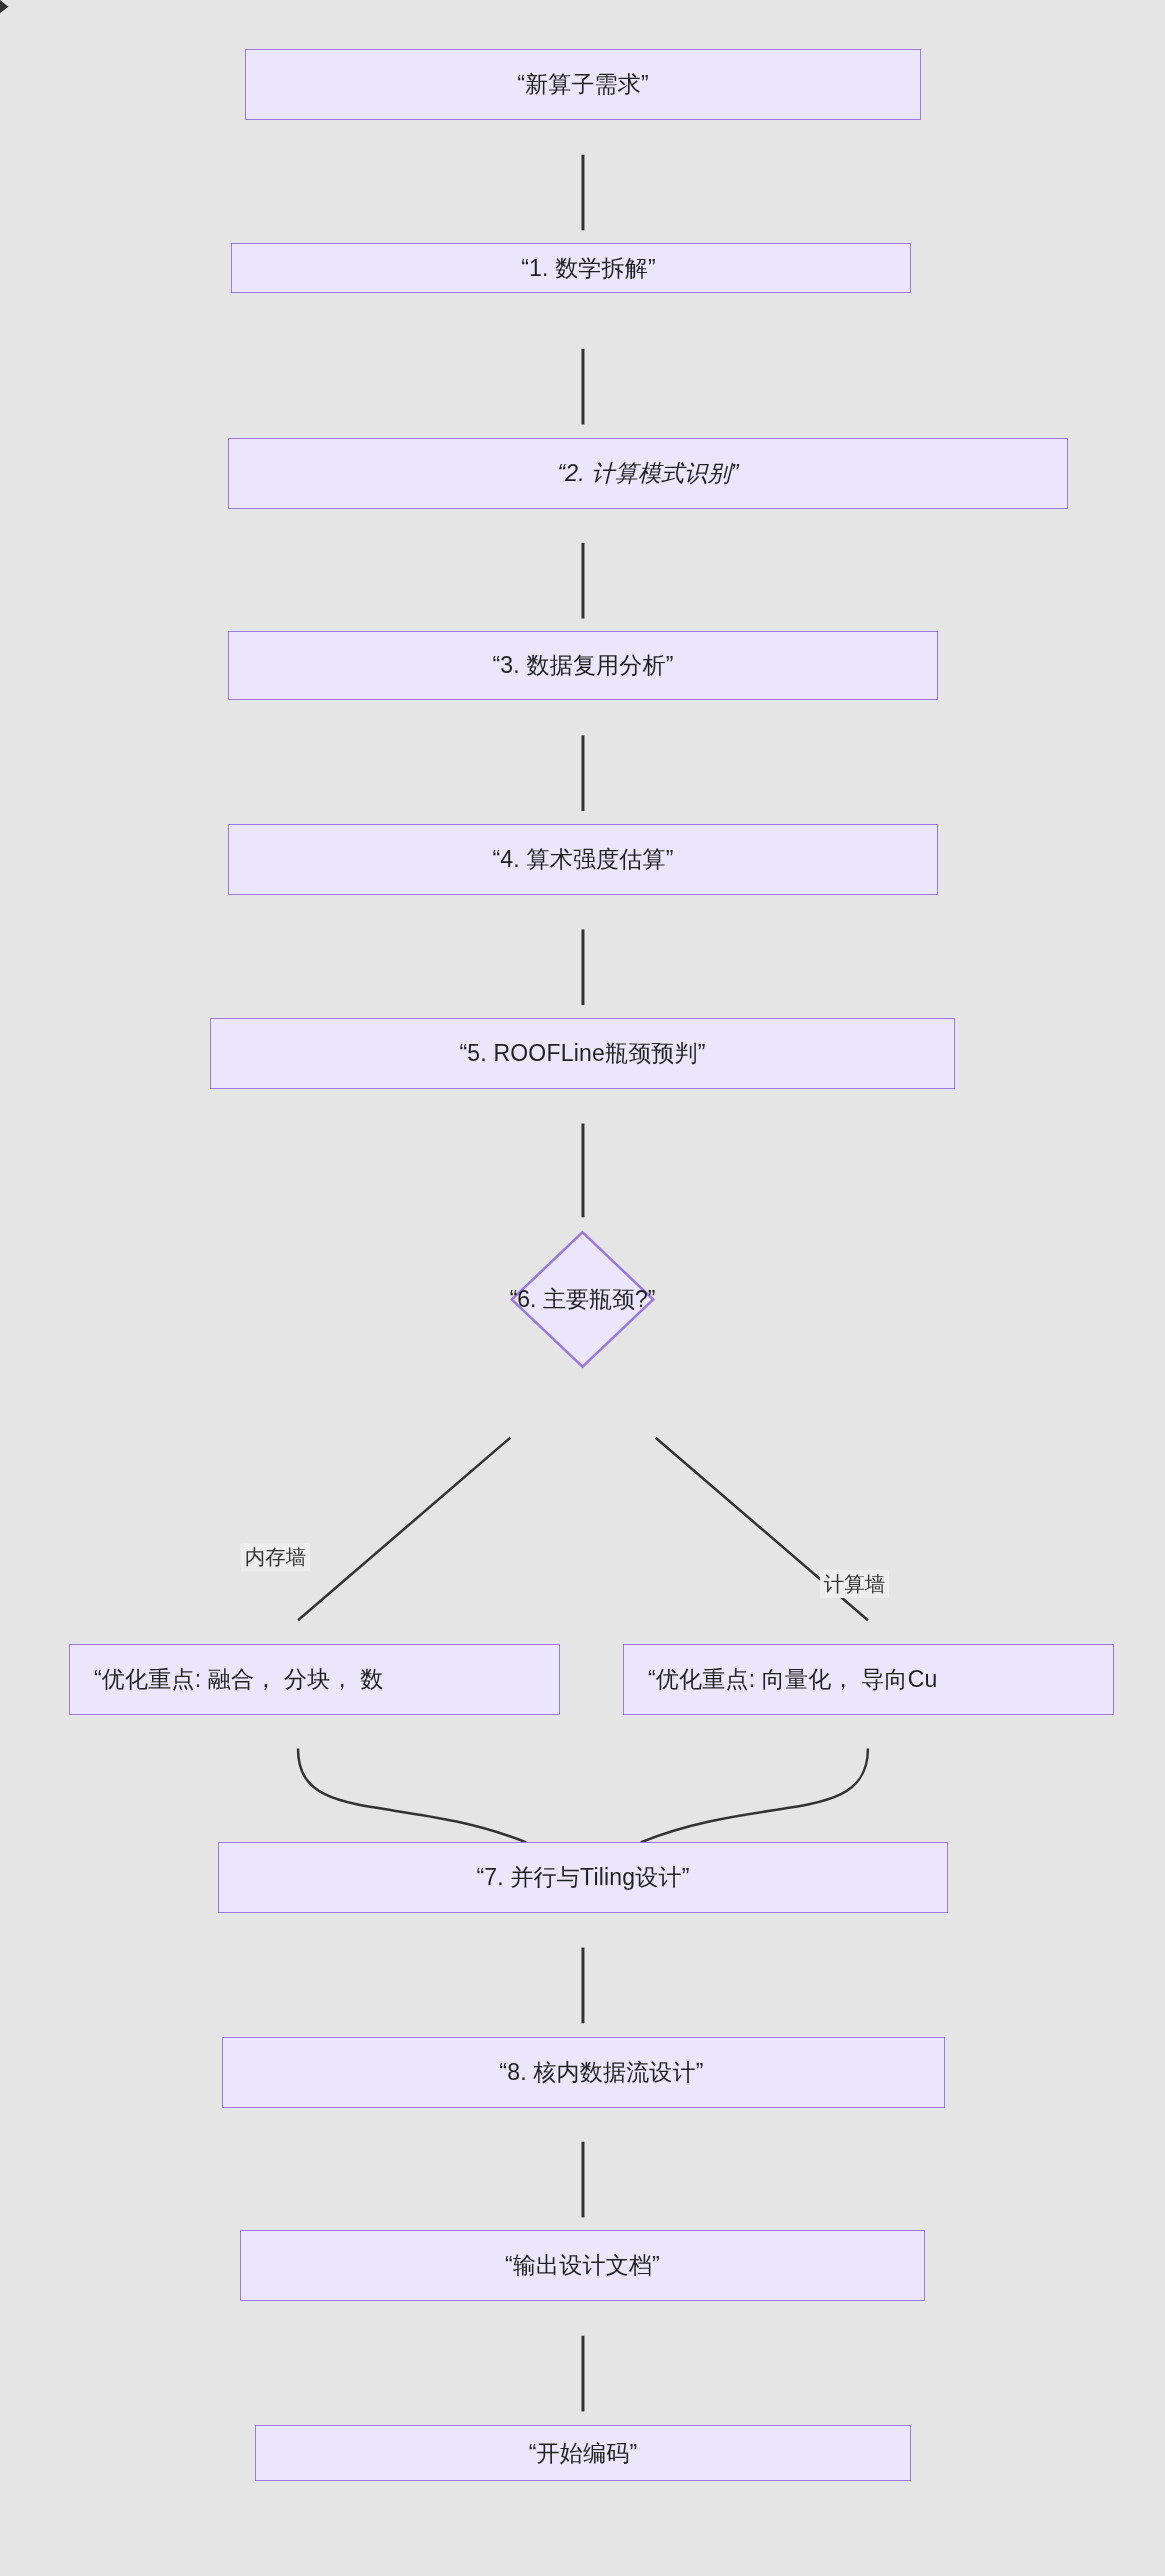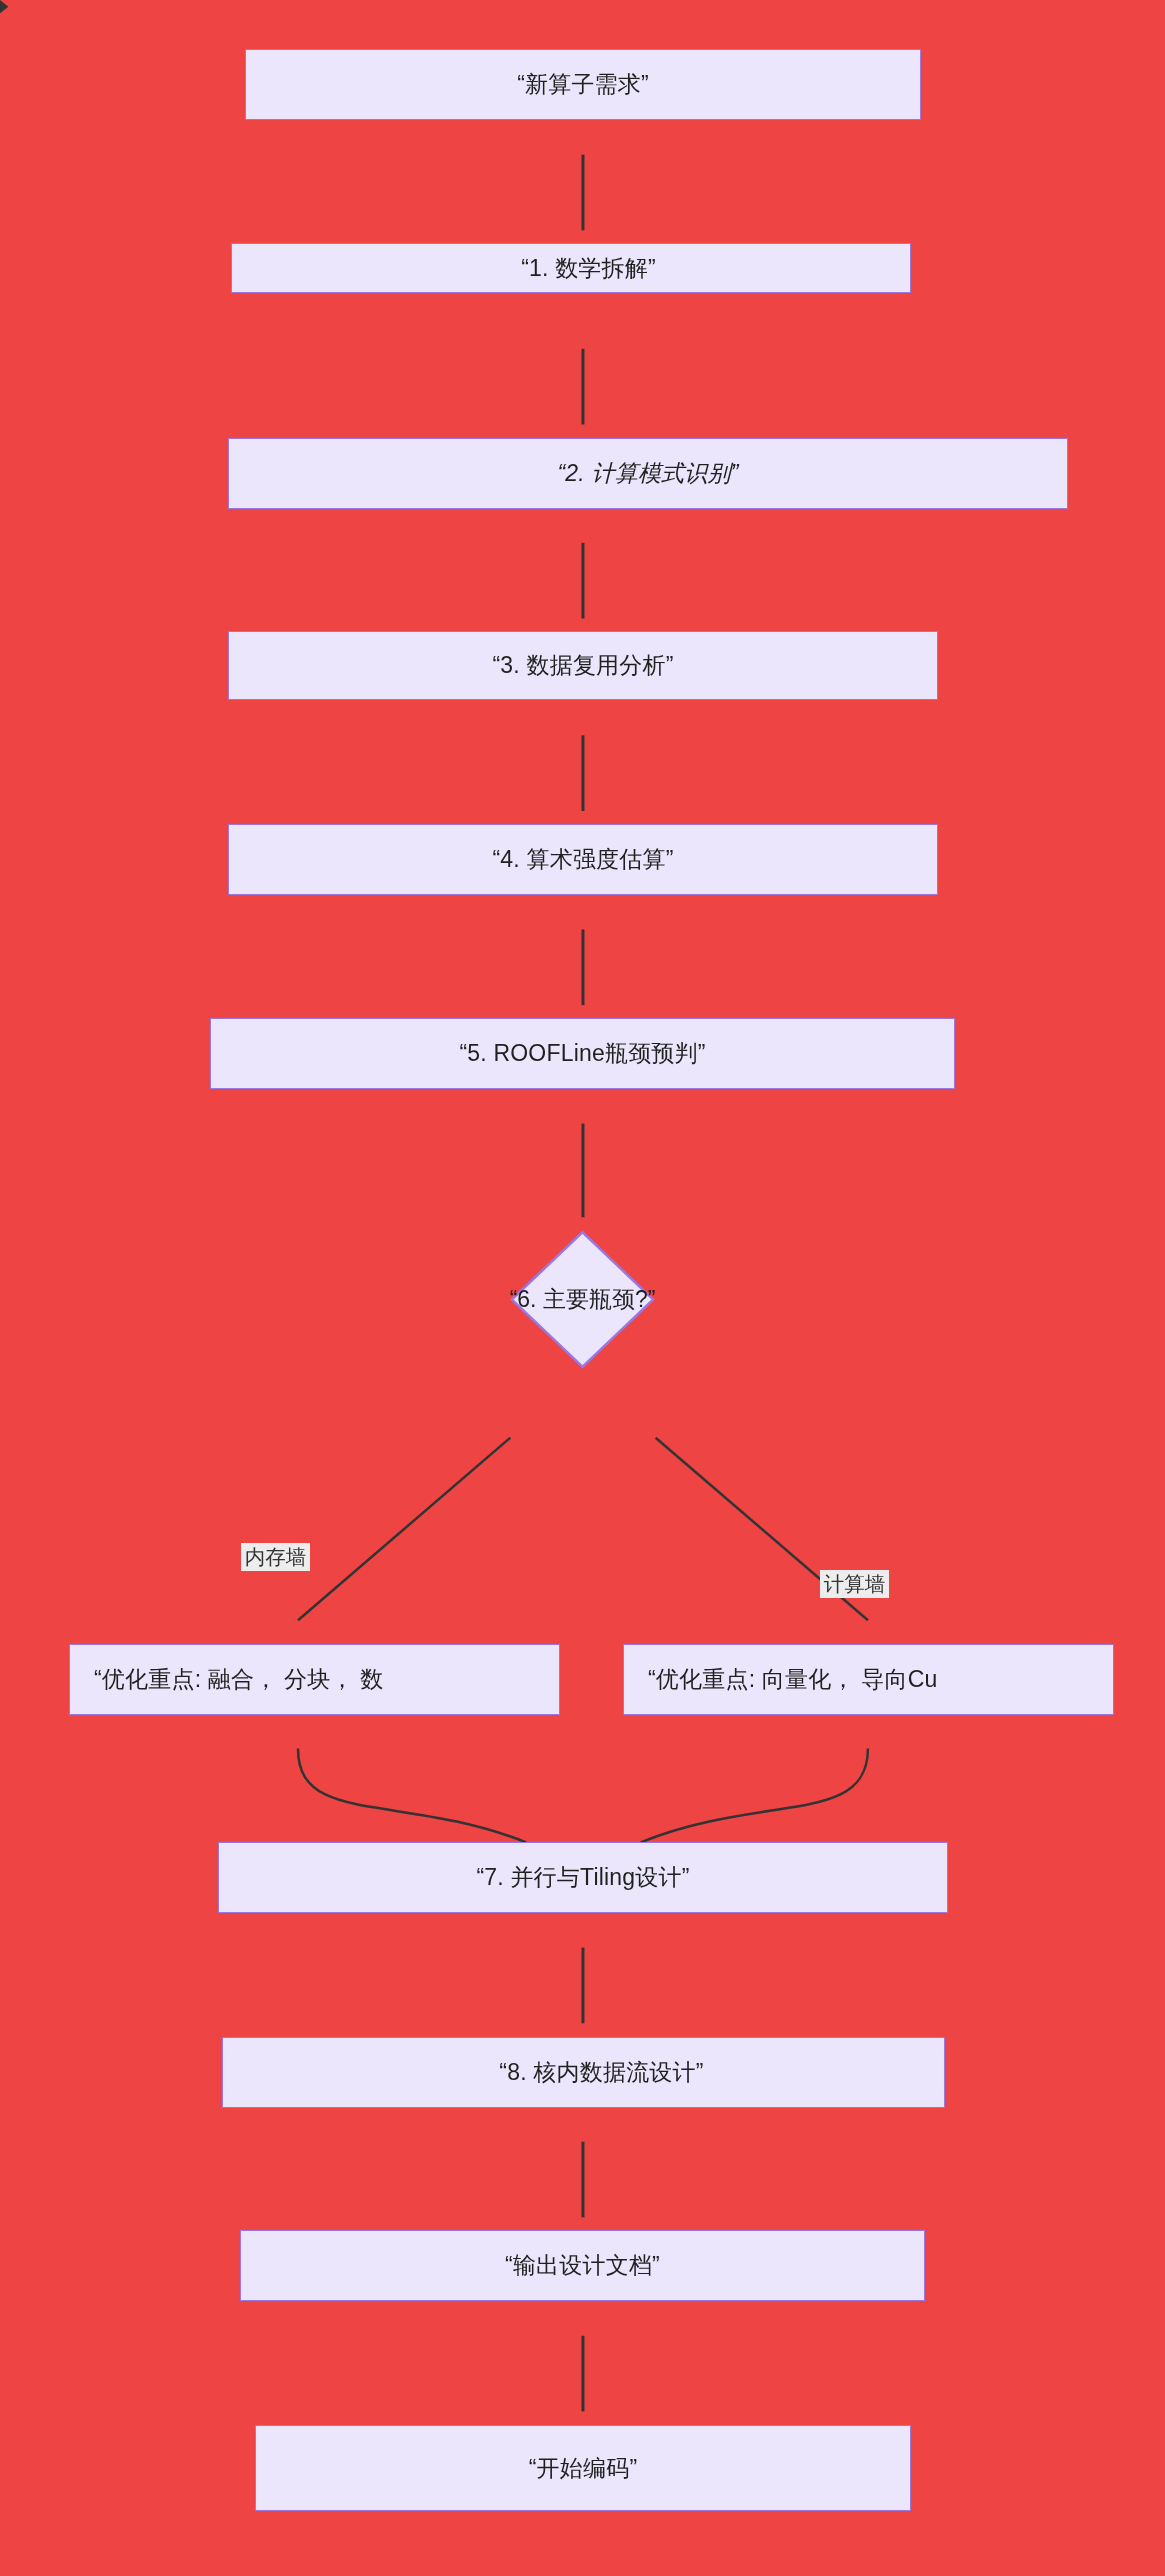--- a/index.html
+++ b/index.html
@@ -8,21 +8,21 @@
     padding: 0;
     background: #ffffff;
   }
   body {
     font-family: "Liberation Sans", "DejaVu Sans", sans-serif;
   }
   #canvas {
     position: relative;
     width: 1165px;
     height: 2576px;
-    background: #ef4444;
+    background: #e5e5e5;
     overflow: hidden;
   }
   svg.edges {
     position: absolute;
     left: 0;
     top: 0;
     width: 1165px;
     height: 2576px;
     pointer-events: none;
   }
@@ -157,18 +157,18 @@
   </div>
 
   <div class="node" style="left: 222px; top: 2037px; width: 723px; height: 71px; padding-left: 36px;">
     <span class="label">“8. 核内数据流设计”</span>
   </div>
 
   <div class="node" style="left: 240px; top: 2230px; width: 685px; height: 71px;">
     <span class="label">“输出设计文档”</span>
   </div>
 
-  <div class="node" style="left: 255px; top: 2425px; width: 656px; height: 86px;">
+  <div class="node" style="left: 255px; top: 2425px; width: 656px; height: 56px;">
     <span class="label">“开始编码”</span>
   </div>
 
 </div>
 
 
 </body></html>

